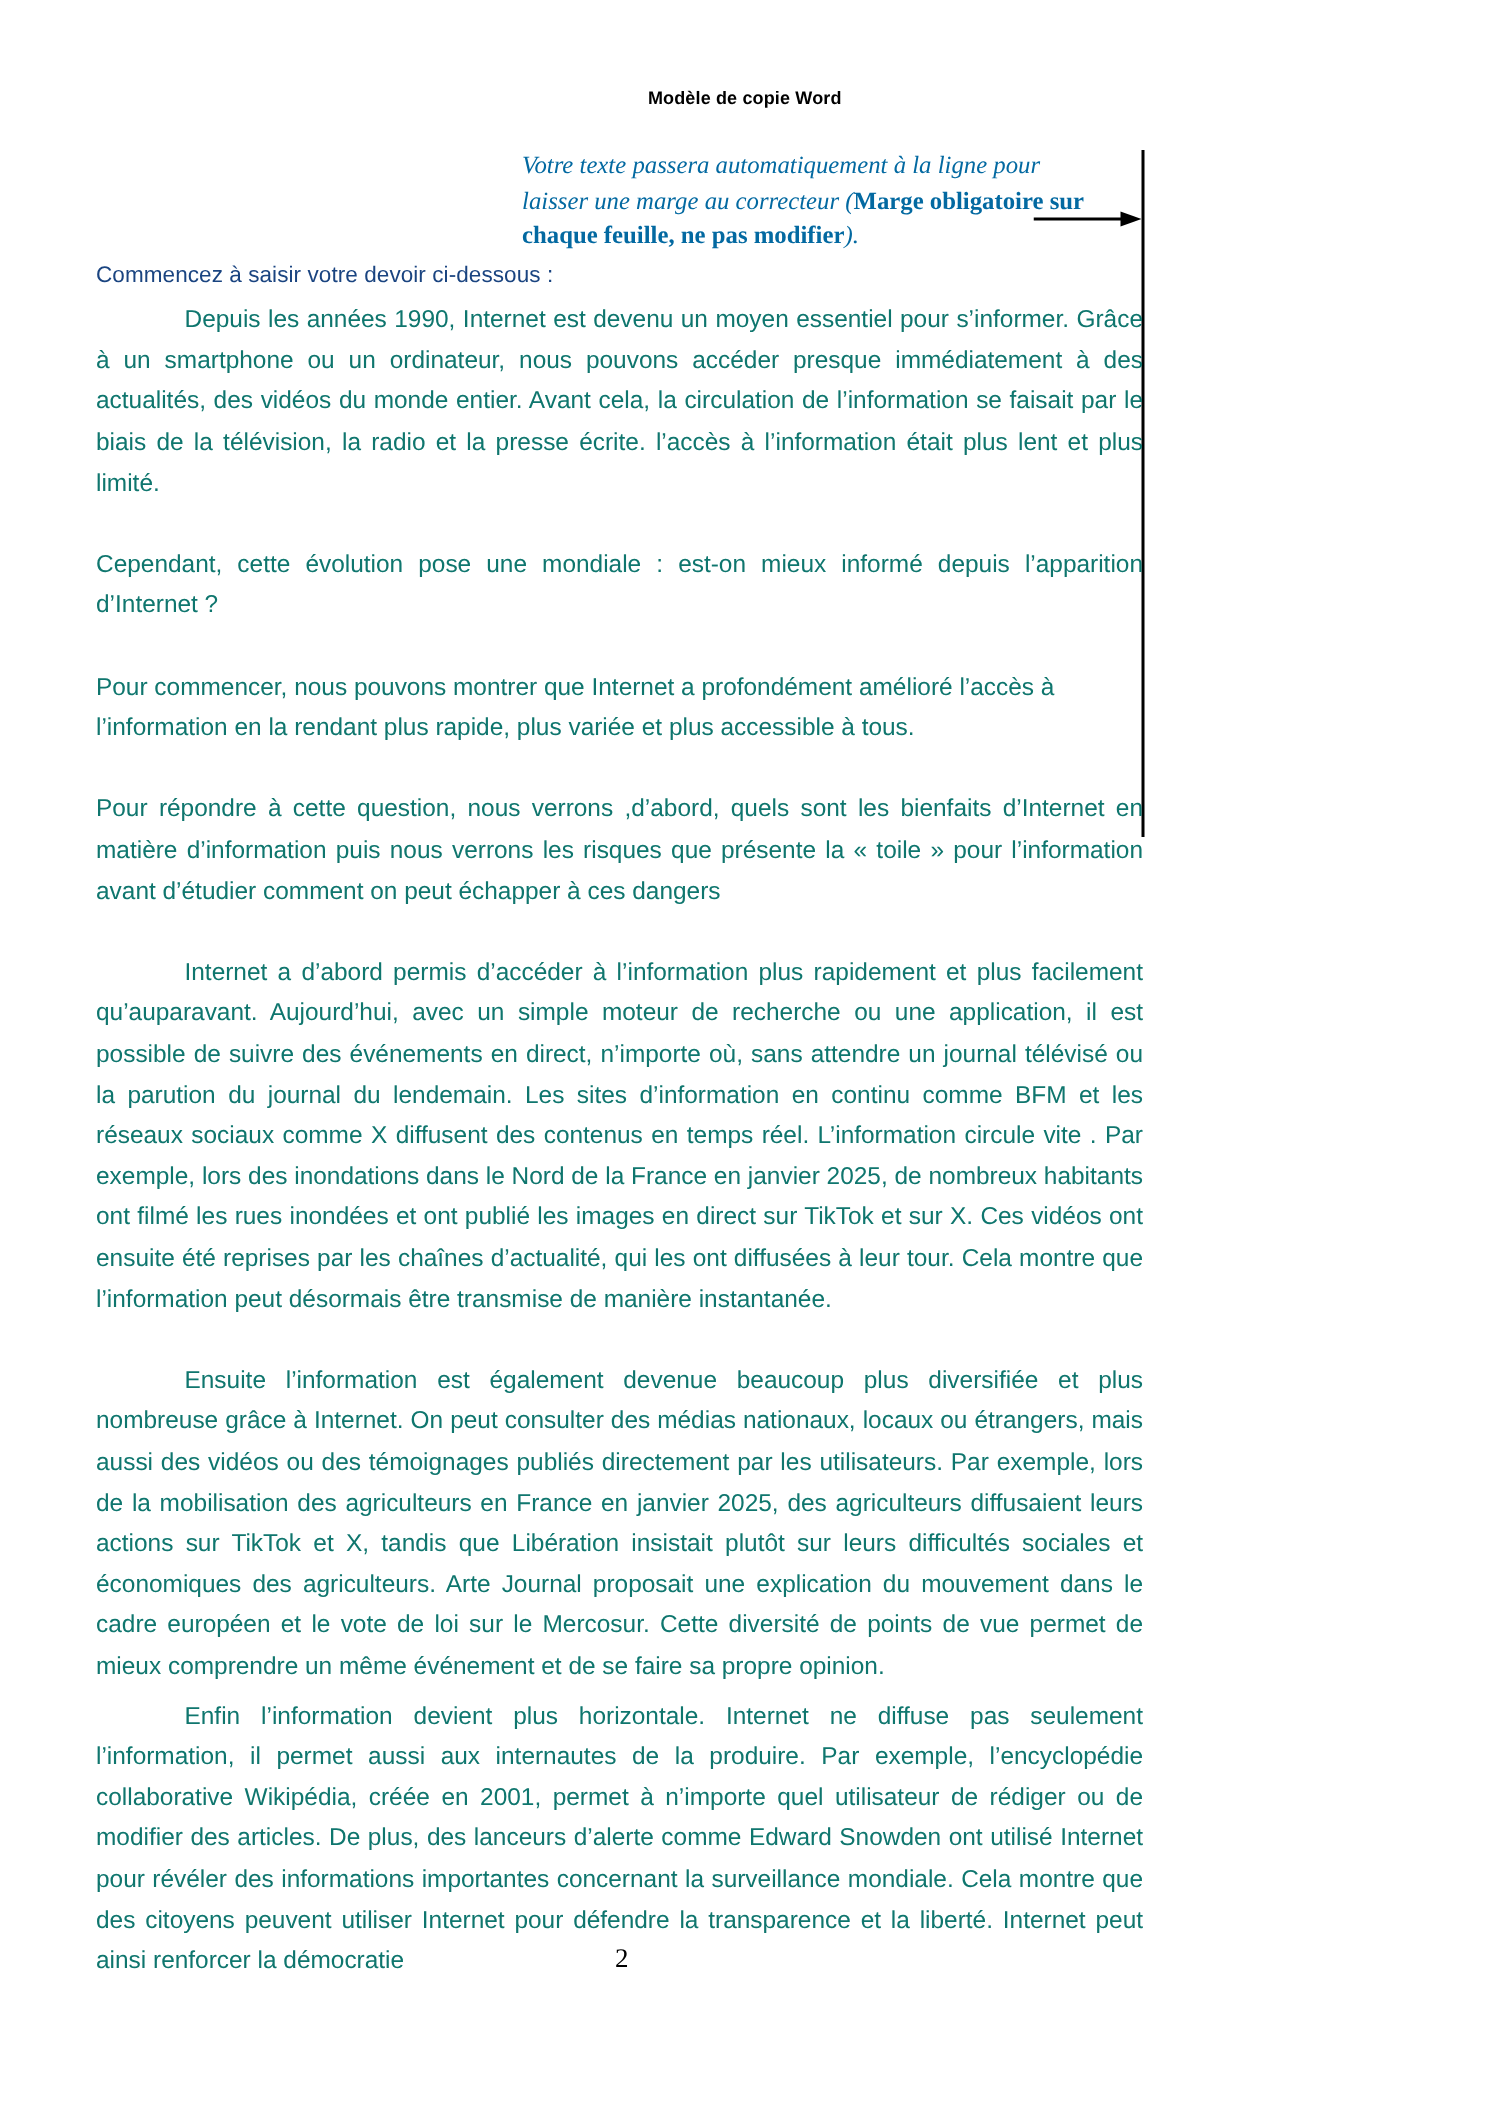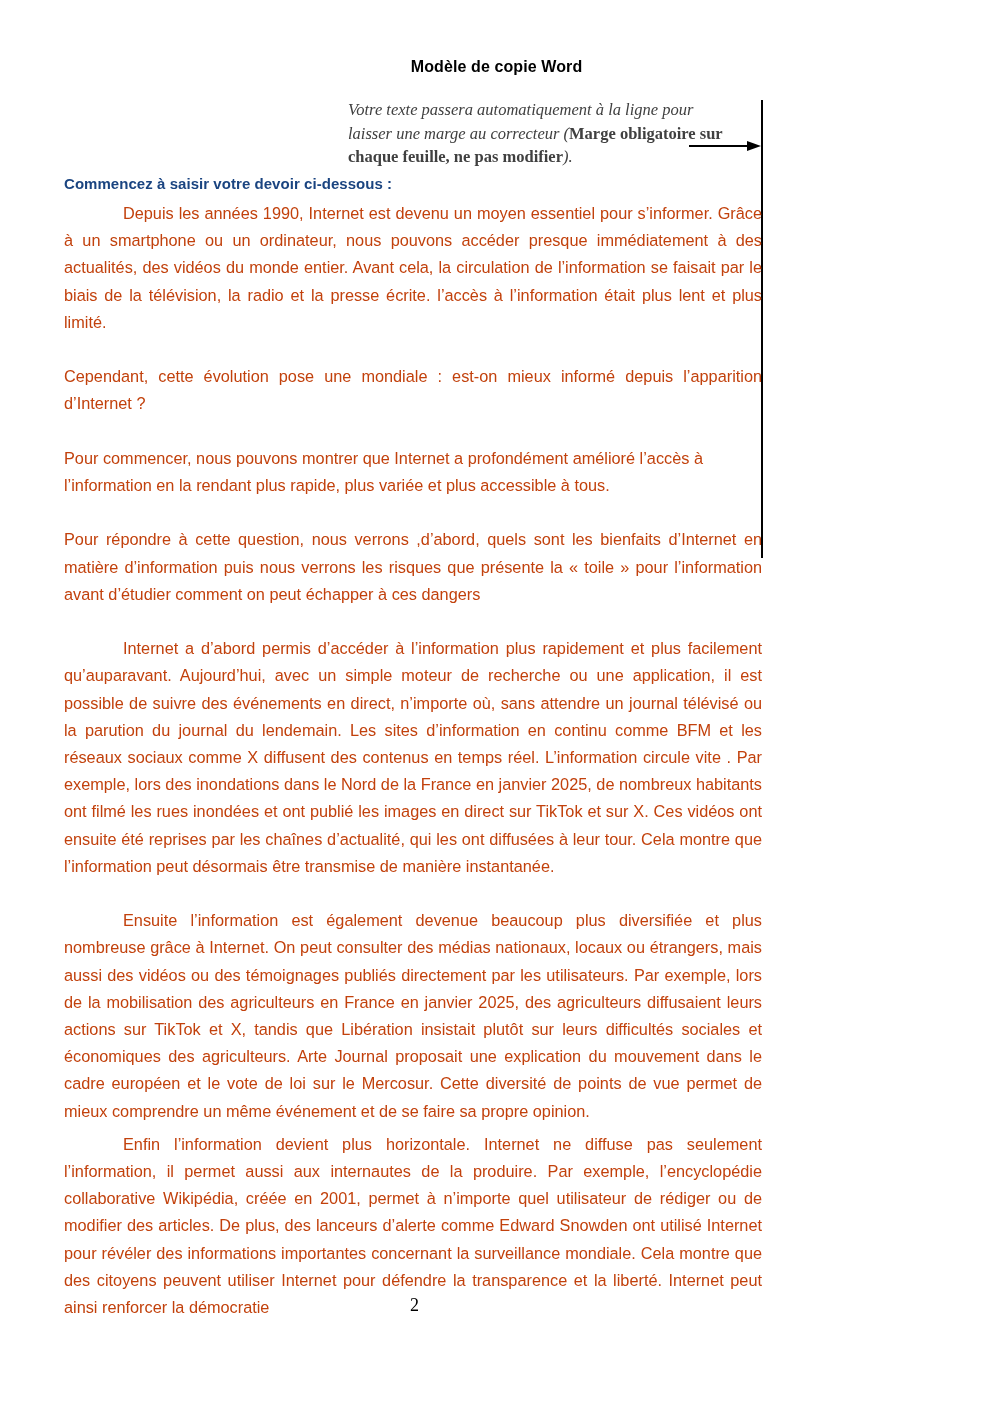--- a/index.html
+++ b/index.html
@@ -25,36 +25,36 @@
 
   
   .doc-title {
     position: absolute;
     top: 58px;
     left: 0;
     width: 993px;
     text-align: center;
     font-family: "Liberation Sans", sans-serif;
     font-weight: bold;
-    font-size: 16px;
+    font-size: 12px;
     letter-spacing: 0.1px;
     color: #000000;
   }
 
   
   .instruction-note {
     position: absolute;
     top: 98px;
     left: 348px;
     width: 392px;
     font-family: "Liberation Serif", serif;
     font-style: italic;
     font-size: 16.5px;
     line-height: 23.5px;
-    color: #404040;
+    color: #0369a1;
   }
   .instruction-note .strong-part {
     font-weight: bold;
     font-style: normal;
   }
 
   
   .margin-rule {
     position: absolute;
     left: 761px;
@@ -72,36 +72,36 @@
     width: 72px;
     height: 12px;
   }
 
   
   .blue-heading {
     position: absolute;
     top: 175px;
     left: 64px;
     font-family: "Liberation Sans", sans-serif;
-    font-weight: bold;
+    font-weight: normal;
     font-size: 15px;
     color: #1A4480;
     letter-spacing: 0.05px;
   }
 
   
   .body-flow {
     position: absolute;
     top: 200px;
     left: 64px;
     width: 698px;
     font-family: "Liberation Sans", sans-serif;
     font-size: 16.3px;
     line-height: 27.2px;
-    color: #c2410c;
+    color: #0f766e;
     text-align: justify;
     text-justify: inter-word;
   }
 
   .body-flow p {
     margin: 0;
     text-align: justify;
   }
   .body-flow p.indent {
     text-indent: 59px;

